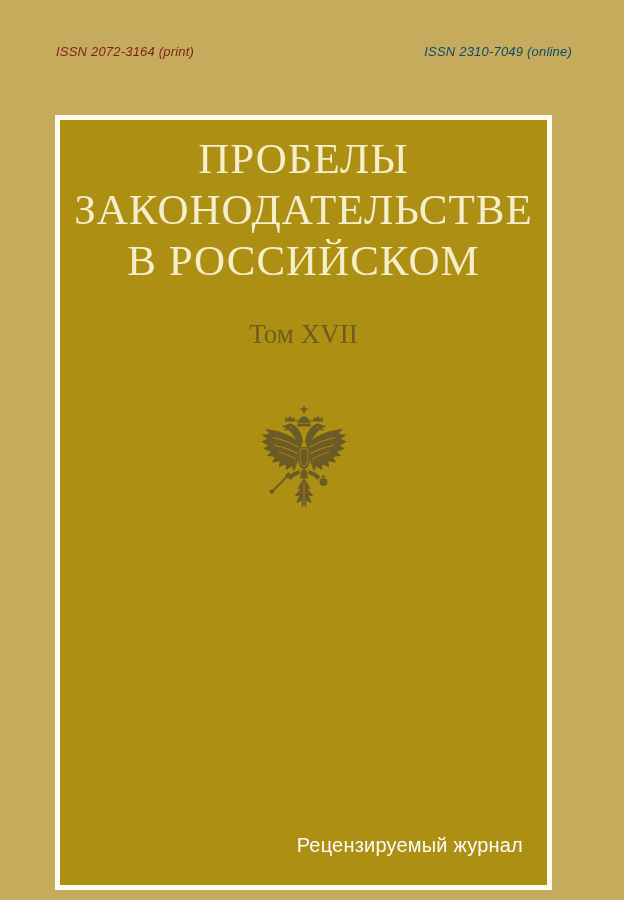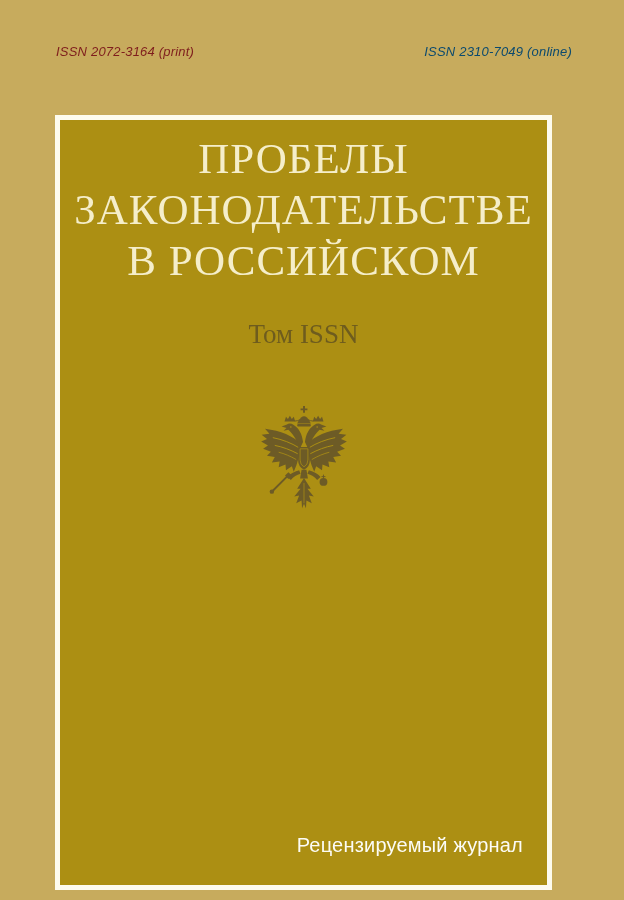--- a/index.html
+++ b/index.html
@@ -70,21 +70,21 @@
 
 <div class="frame" style="background-color: rgb(172, 143, 19); border-color: rgb(253, 251, 238);">
 
   <div class="title" style="color: rgb(245, 238, 202);">
     <div>ПРОБЕЛЫ</div>
     <div>ЗАКОНОДАТЕЛЬСТВЕ</div>
     <div>В РОССИЙСКОМ</div>
   </div>
 
   <div class="volume-block" style="color: rgb(110, 92, 30);">
-    <div>Том ISSN</div>
+    <div>Том XVII</div>
   </div>
 
   <div class="emblem">
     <svg width="88" height="112" viewBox="0 0 180 230">
       <defs>
         <g id="eag-half">
 
           <path d="M96 80 C112 64 138 53 170 49 L161 59 L177 61 L166 70 L178 75 L164 83 L174 90 L158 96 L166 104 L150 107 L156 118 L140 116 L142 128 L128 122 L127 134 L115 126 L111 137 C103 120 98 99 96 80 Z"></path>
 
           <path d="M100 88 C116 78 134 71 154 67" stroke="#ac8f13" stroke-width="2" fill="none"></path>

